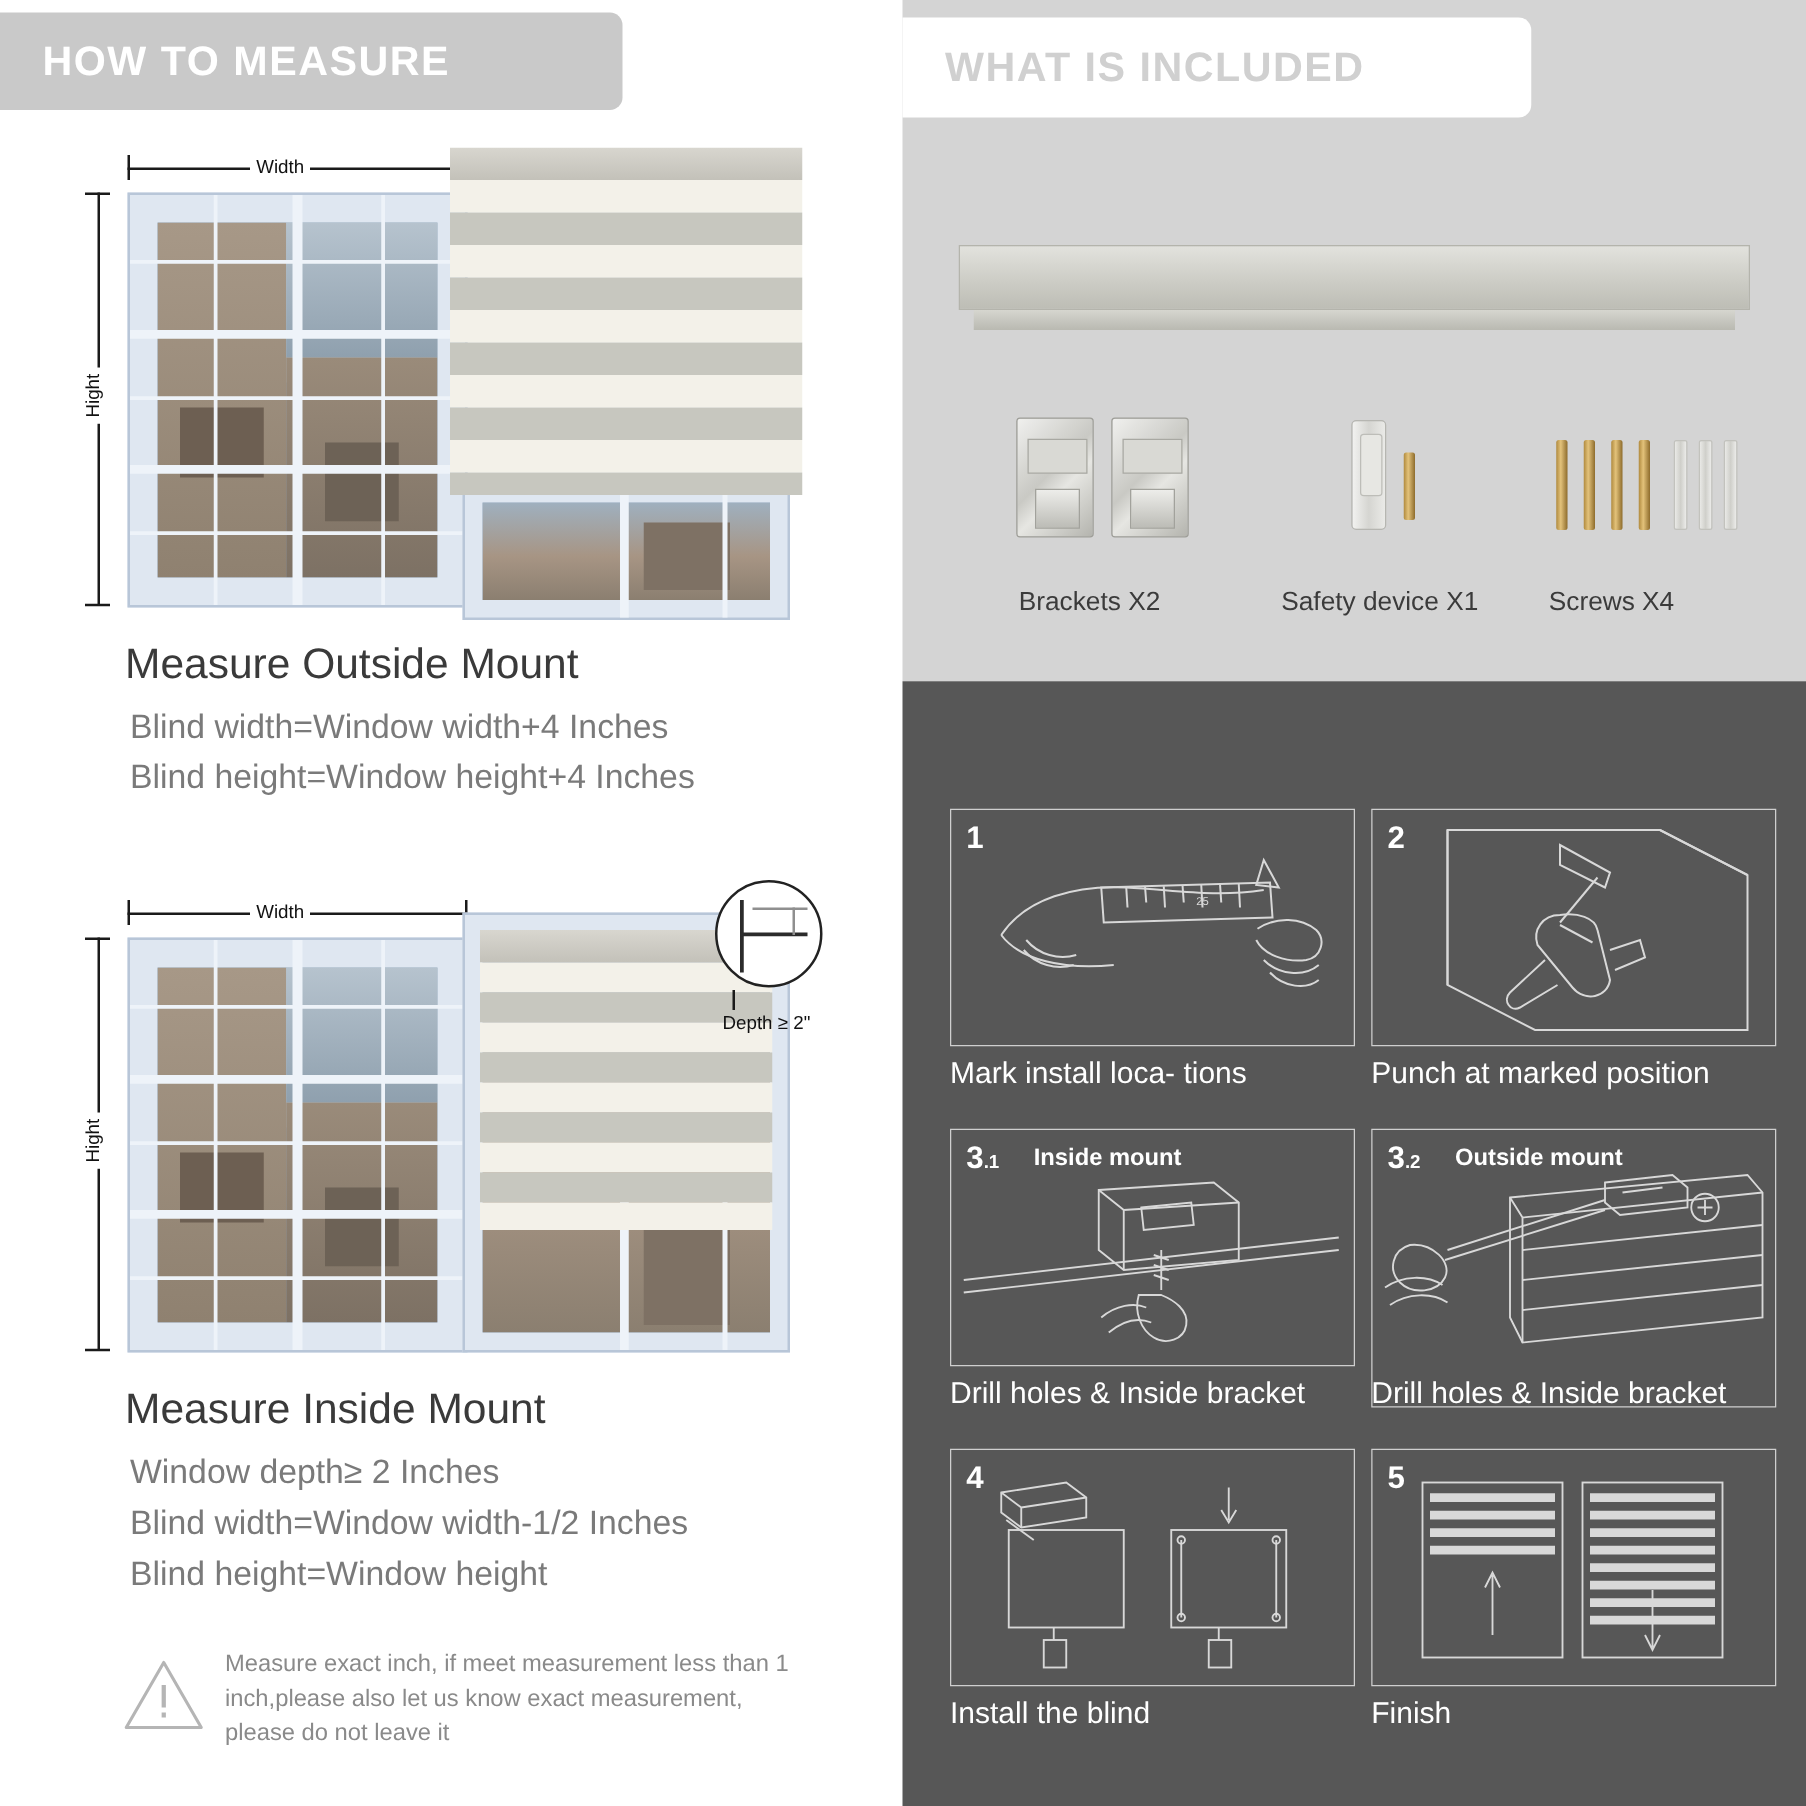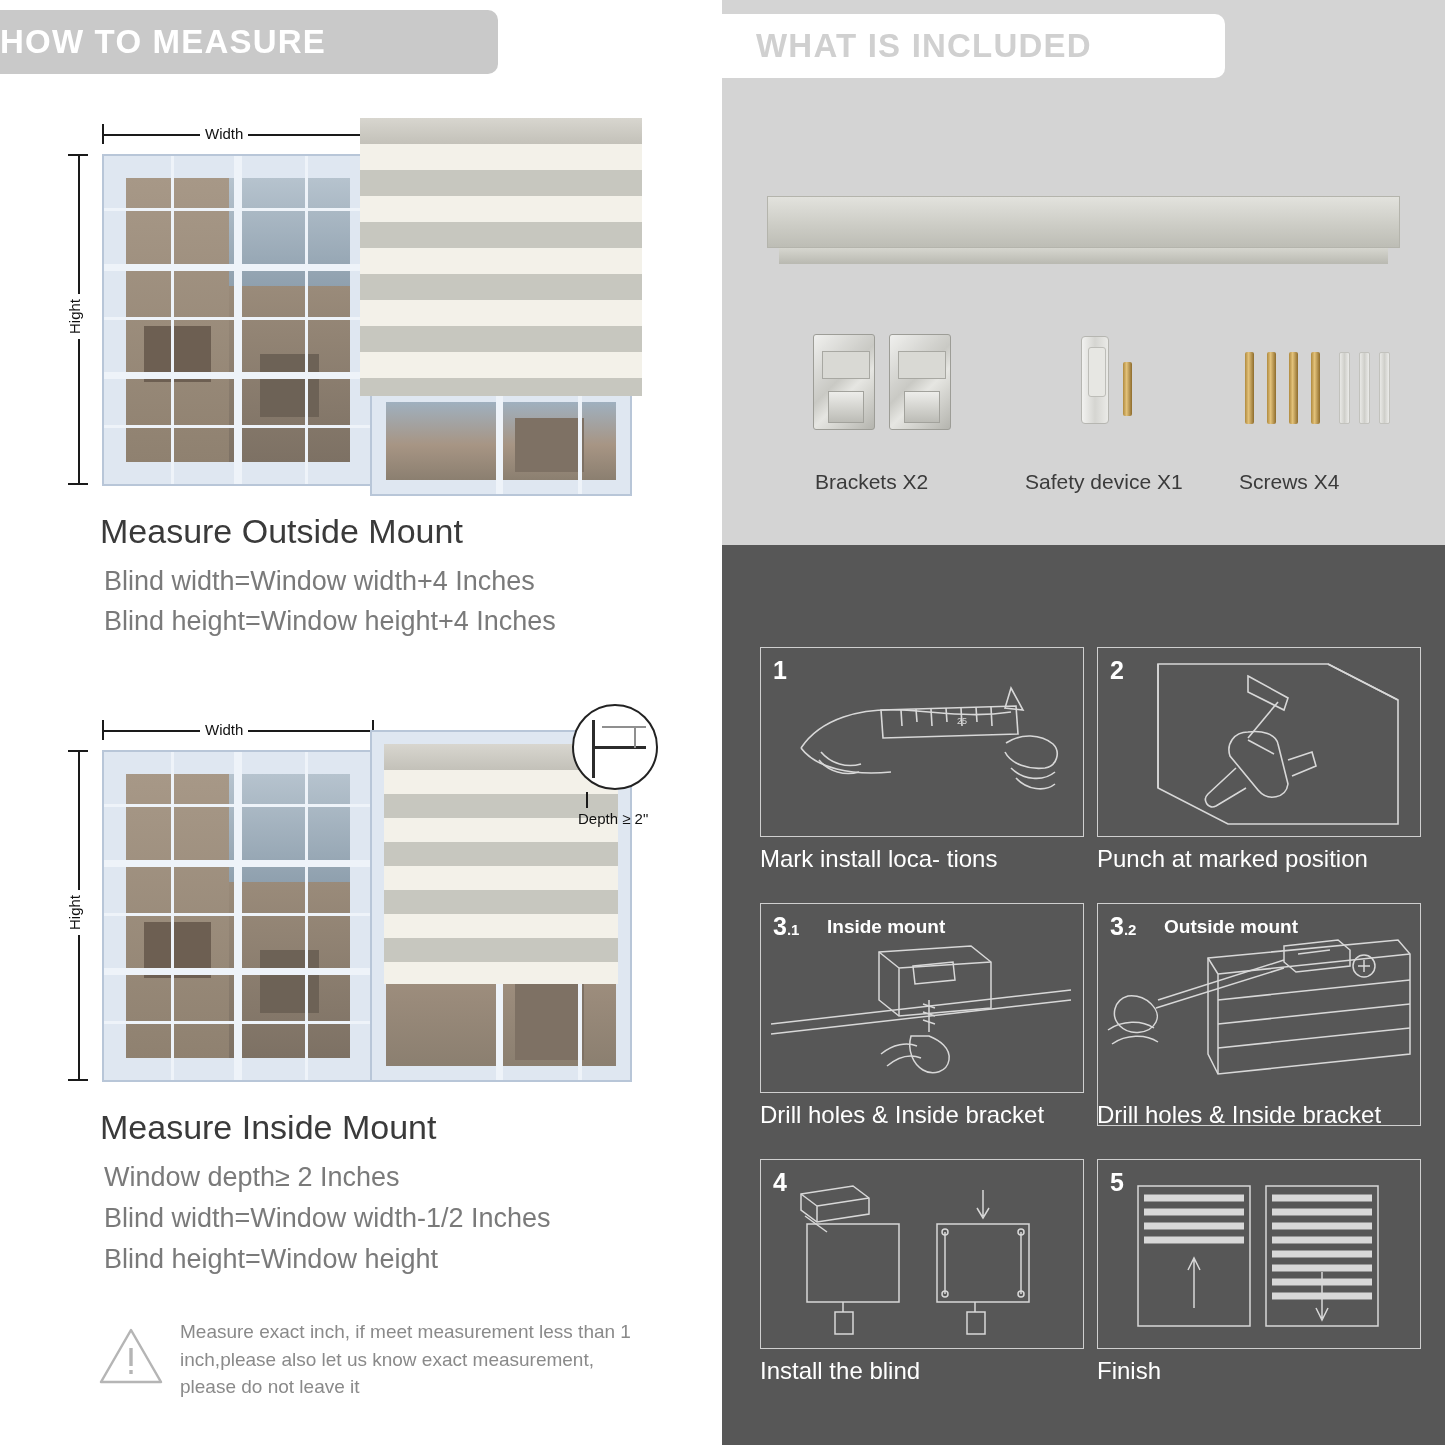--- a/index.html
+++ b/index.html
@@ -9,24 +9,24 @@
     font-family:"Liberation Sans", sans-serif;
     background:#ffffff;
     overflow:hidden;
   }
   .page { position:relative; width:1445px; height:1445px; background:#fff; }
 
   
   .left { position:absolute; left:0; top:0; width:712px; height:1445px; background:#ffffff; }
 
   .hdr-measure {
-    position:absolute; left:0; top:10px; width:498px; height:64px;
+    position:absolute; left:0; top:10px; width:498px; height:78px;
     background:#c9c9c9;
     border-top-right-radius:10px; border-bottom-right-radius:10px;
-    display:flex; align-items:center; 
+    display:flex; align-items:center; padding-left:34px;
   }
   .hdr-measure span {
     color:#ffffff; font-size:33px; font-weight:bold; letter-spacing:1.2px;
   }
 
   
   .diagram { position:absolute; }
 
   .dimline { position:absolute; background:#1a1a1a; }
   .dimlabel {
@@ -64,21 +64,21 @@
   .note-tri { position:absolute; left:0; top:8px; width:66px; height:60px; }
   .note-text { position:absolute; left:82px; top:0; width:470px; font-size:19px; color:#8a8a8a; line-height:1.45; }
 
   .depth-callout { position:absolute; }
   .depth-circle { position:absolute; width:86px; height:86px; border:2px solid #222; border-radius:50%; background:#fff; overflow:hidden; }
   .depth-label { position:absolute; font-size:15px; color:#111; white-space:nowrap; }
 
   
   .right-top { position:absolute; left:722px; top:0; width:723px; height:545px; background:#d4d4d4; }
   .hdr-included {
-    position:absolute; left:0; top:14px; width:503px; height:64px;
+    position:absolute; left:0; top:14px; width:503px; height:80px;
     background:#ffffff; border-top-right-radius:10px; border-bottom-right-radius:10px;
     display:flex; align-items:center; padding-left:34px;
   }
   .hdr-included span { color:#d0d0d0; font-size:33px; font-weight:bold; letter-spacing:1.2px; }
 
   .incl-title { position:absolute; left:0; right:0; top:138px; text-align:center; font-size:27px; color:#4d4d4d; font-weight:bold; }
 
   .blind-bar { position:absolute; left:45px; top:196px; width:633px; height:72px; }
   .blind-bar .top { position:absolute; left:0; top:0; width:100%; height:52px; background:linear-gradient(180deg,#e2e2dd 0%, #cdcdc6 55%, #bdbdb5 100%); border:1px solid #b4b4ac; }
   .blind-bar .bot { position:absolute; left:12px; top:52px; width:calc(100% - 24px); height:16px; background:linear-gradient(180deg,#d6d6cf,#b9b9b1); }

